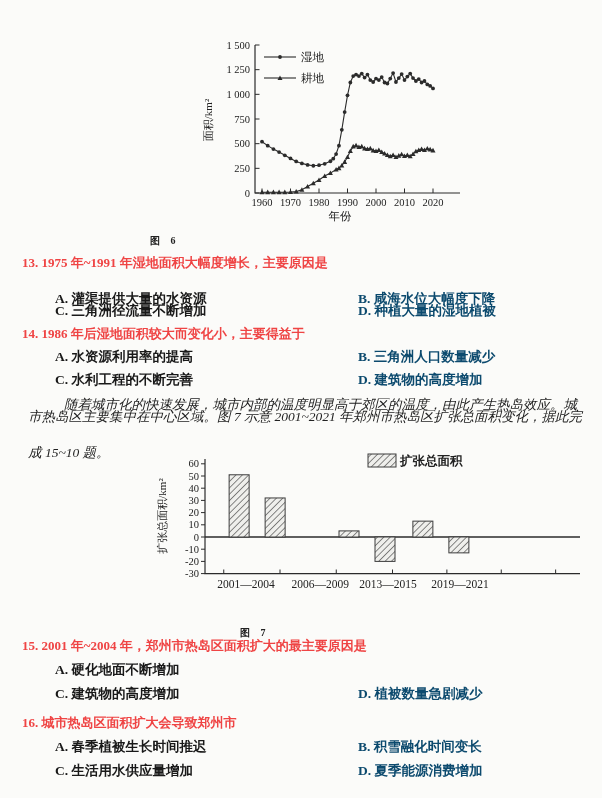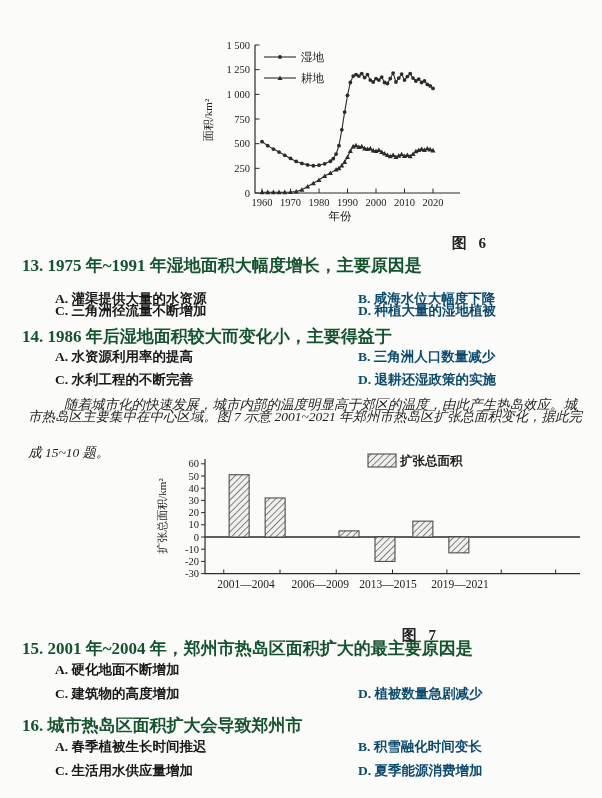--- a/index.html
+++ b/index.html
@@ -1,21 +1,21 @@
 <!DOCTYPE html>
 <html><head>
 <meta charset="utf-8">
 <style>
   html,body{margin:0;padding:0;}
   .page{position:relative;width:602px;height:798px;background:#fbfbf9;overflow:hidden;
         font-family:"Liberation Serif","DejaVu Serif",serif;color:#1c1c1c;}
   .chart{position:absolute;}
-  .caption{position:absolute;text-align:right;font-size:15px;font-weight:700;letter-spacing:4px;color:#222;}
+  .caption{position:absolute;text-align:left;font-size:10px;font-weight:700;letter-spacing:4px;color:#222;}
   .qblock{position:absolute;left:22px;right:0;height:72px;}
-  .stem{position:absolute;left:0;top:0;font-size:17px;font-weight:600;white-space:nowrap;color:#14532d;}
+  .stem{position:absolute;left:0;top:0;font-size:13px;font-weight:600;white-space:nowrap;color:#ef4444;}
   .optrow{position:absolute;left:0;right:0;height:18px;}
   .optA{position:absolute;left:33px;font-size:13.5px;font-weight:600;white-space:nowrap;color:#191919;}
   .optB{position:absolute;left:336px;font-size:13.5px;font-weight:600;white-space:nowrap;color:#0c4a6e;}
   .intro{position:absolute;left:28px;top:392px;width:600px;font-style:italic;font-size:13.5px;color:#222;}
   .intro div{position:absolute;white-space:nowrap;left:0;}
   .il1{top:4px;padding-left:36px;}
   .il2{top:16px;}
   .il3{top:52px;}
   svg text{fill:#222;}
 </style>
@@ -185,21 +185,21 @@
   </div>
 
   <div class="qblock" style="top:325px">
     <div class="stem">14. 1986 年后湿地面积较大而变化小，主要得益于</div>
     <div class="optrow" style="top:23px">
       <span class="optA">A. 水资源利用率的提高</span>
       <span class="optB">B. 三角洲人口数量减少</span>
     </div>
     <div class="optrow" style="top:46px">
       <span class="optA">C. 水利工程的不断完善</span>
-      <span class="optB">D. 退耕还湿政策的实施</span>
+      <span class="optB">D. 建筑物的高度增加</span>
     </div>
   </div>
 
   <div class="intro">
     <div class="il1">随着城市化的快速发展，城市内部的温度明显高于郊区的温度，由此产生热岛效应。城</div>
     <div class="il2">市热岛区主要集中在中心区域。图 7 示意 2001~2021 年郑州市热岛区扩张总面积变化，据此完</div>
     <div class="il3">成 15~10 题。</div>
   </div>
 
   <svg id="fig7" class="chart" style="left:140px;top:443px" width="462" height="182" viewBox="0 0 462 182">

